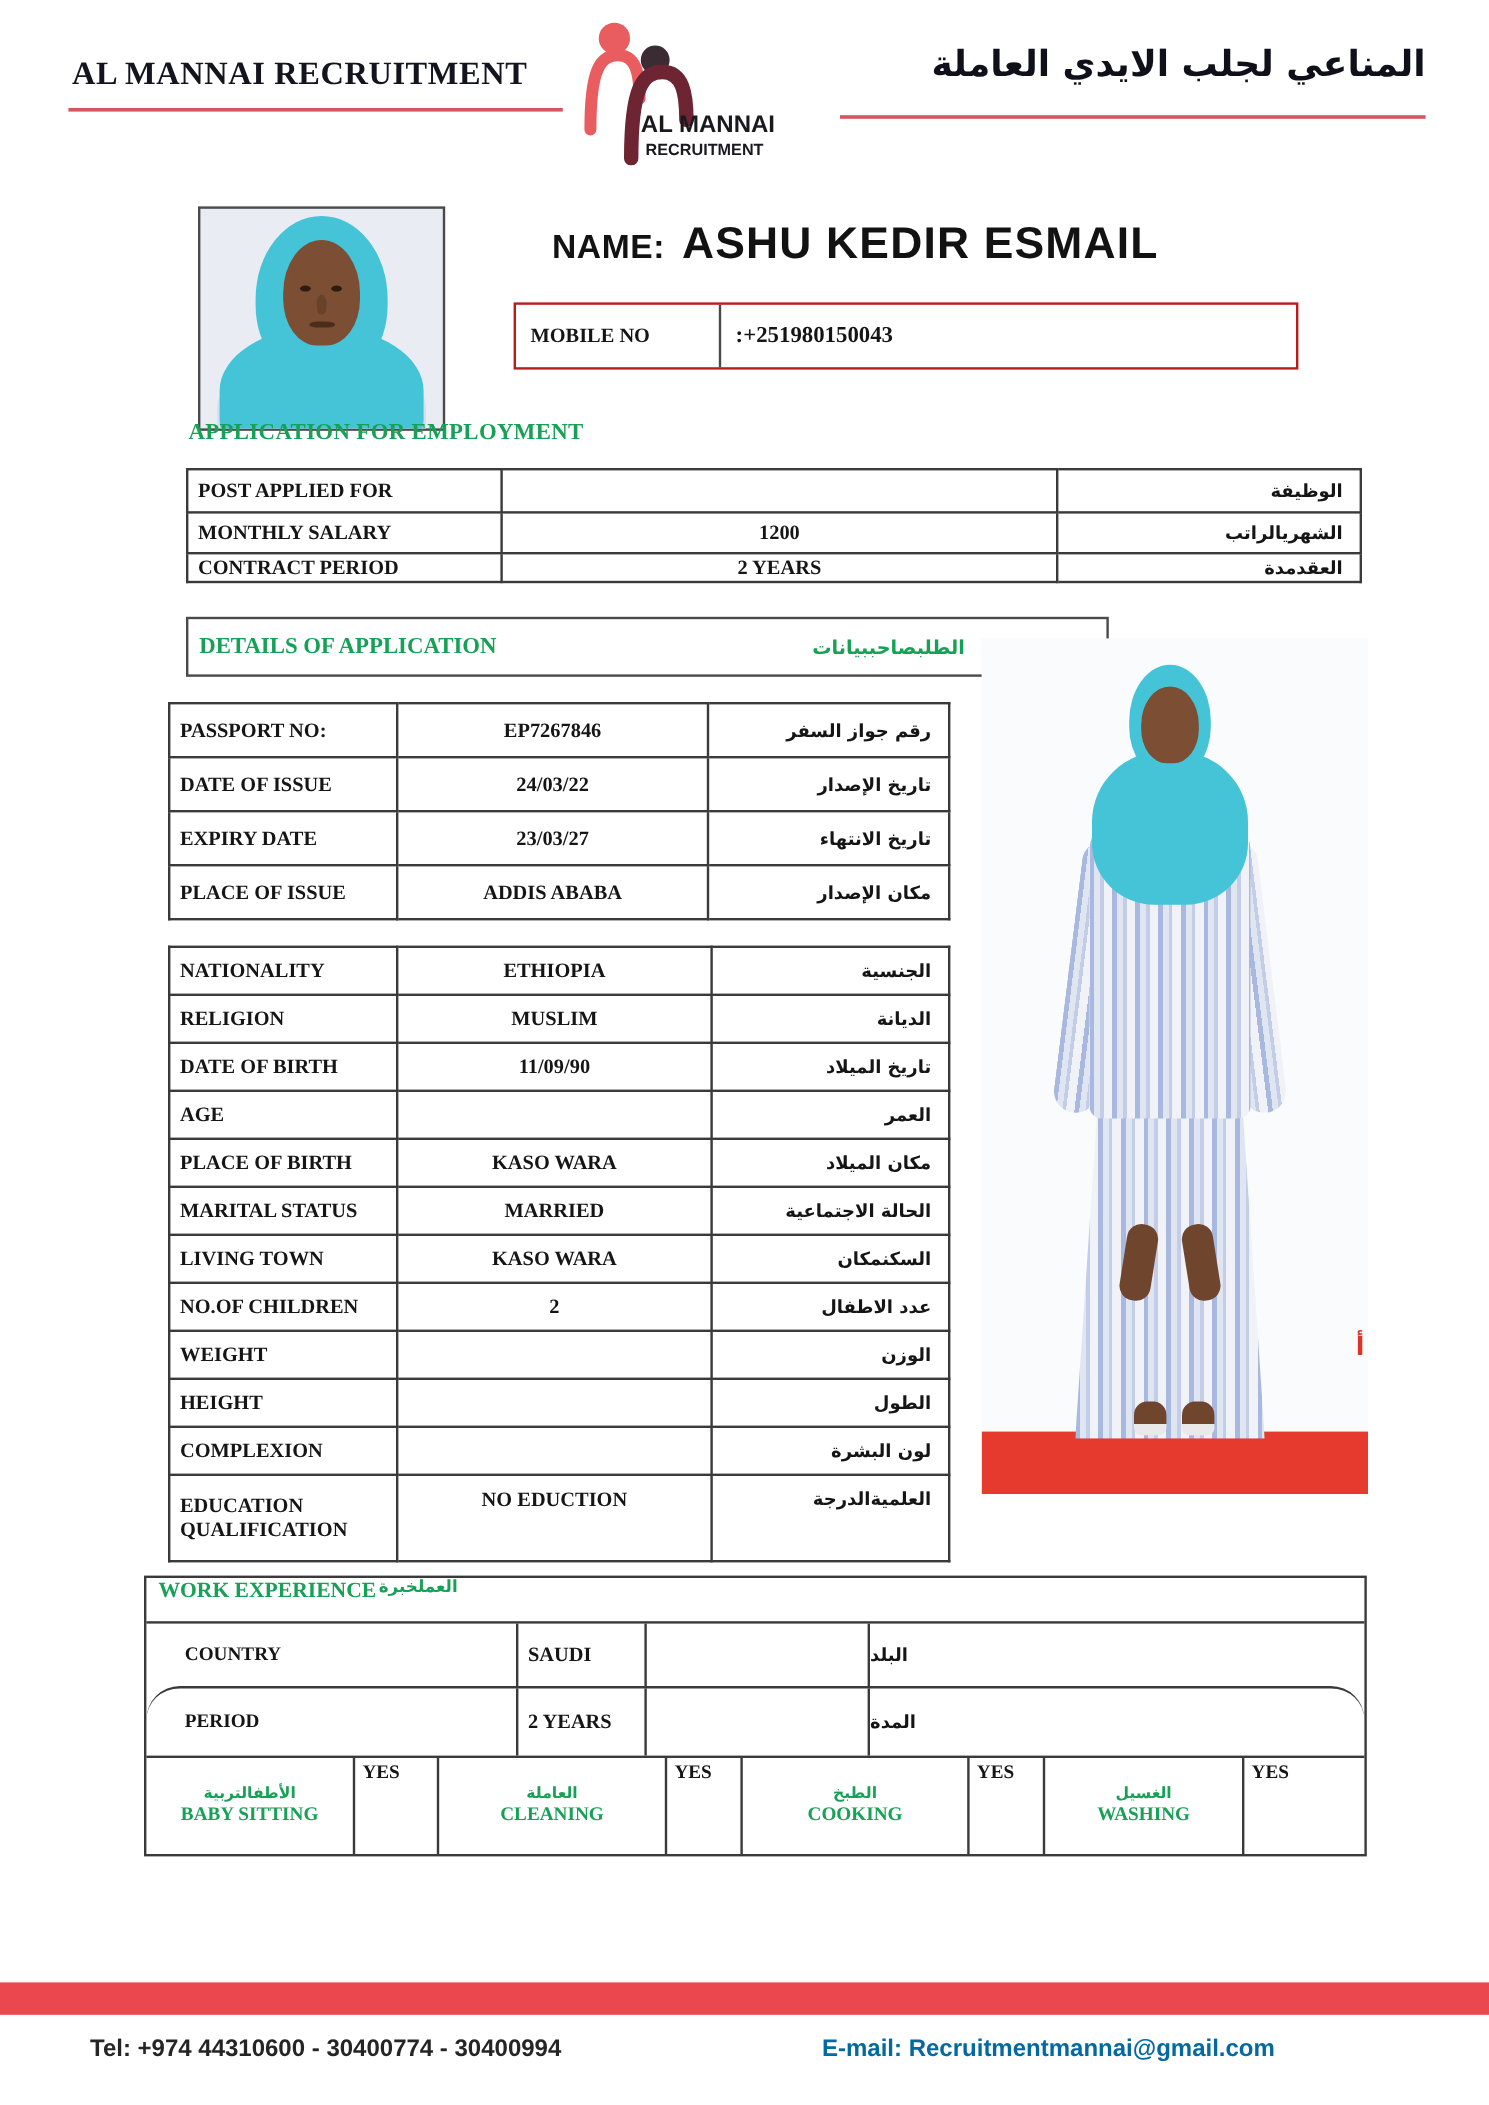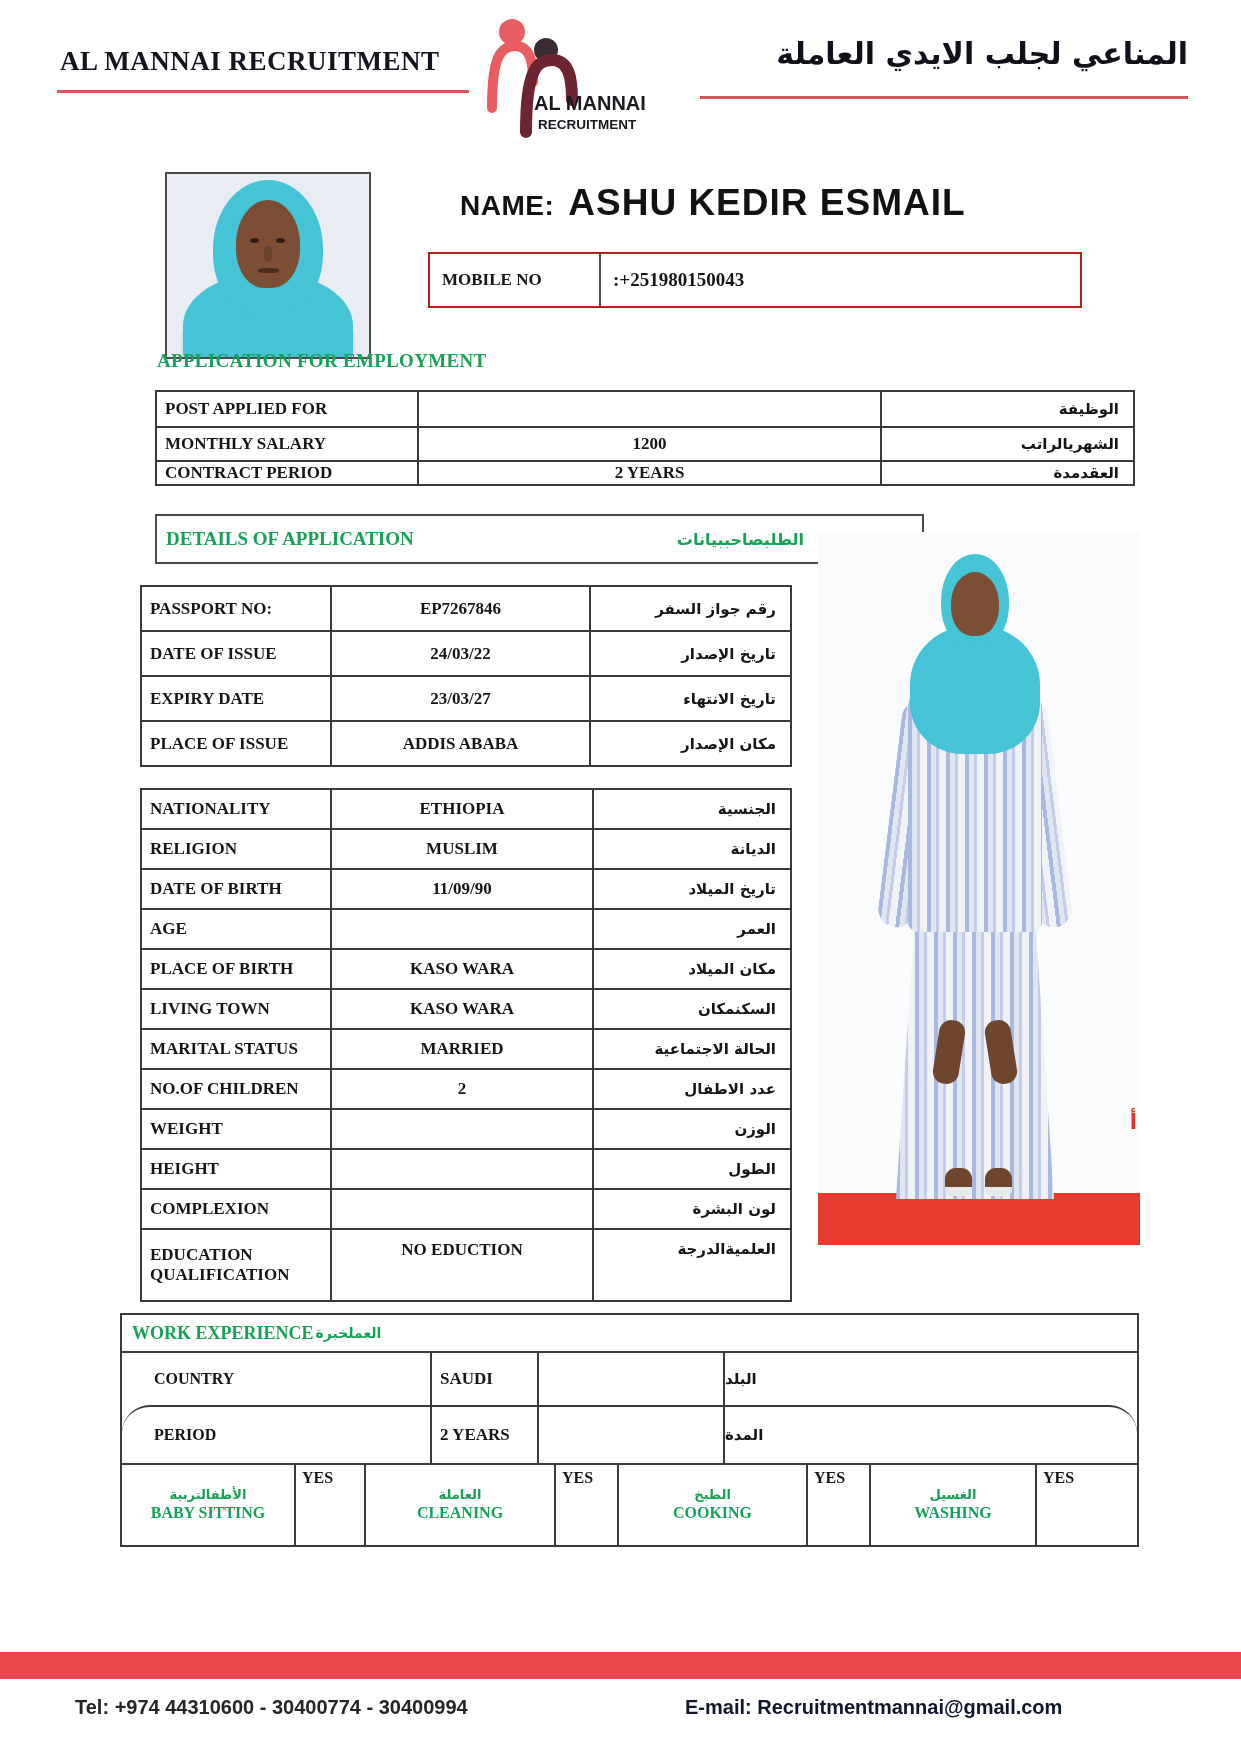--- a/index.html
+++ b/index.html
@@ -68,21 +68,21 @@
   .bp-face{left:133px;top:40px;width:48px;height:64px;background:#7c4f34;border-radius:50% 50% 44% 44%;}
   .bp-hand{width:26px;height:64px;background:#70452e;border-radius:12px;top:488px;}
   .h-l{left:118px;transform:rotate(9deg);} .h-r{left:170px;transform:rotate(-9deg);}
   .bp-foot{top:636px;width:27px;height:28px;border-radius:40% 40% 22% 22%;
            background:linear-gradient(#70452e 68%,#e9e9e9 68%);}
   .f-l{left:127px;} .f-r{left:167px;}
   .bp-mark{right:3px;top:578px;color:#e03227;font-size:21px;}
 
   
   .work{left:120px;top:1313px;width:1015px;border:2.5px solid #3a3a3a;background:#fff;}
-  .w-head{height:36px;display:flex;align-items:center;padding-left:10px;}
+  .w-head{height:36px;display:flex;padding-left:10px;}
   .w-head .en{font-size:18px;font-weight:700;}
   .w-head .arx{font-size:14px;margin-left:2px;}
   .w-row{display:grid;grid-template-columns:308px 107px 186px auto;border-top:2.5px solid #3a3a3a;}
   .w-row>div{border-left:2.5px solid #3a3a3a;display:flex;align-items:center;}
   .w-row>div:first-child{border-left:none;}
   .w-c{height:52px;} .w-p{height:56px;border-radius:28px;}
   .w-lbl{font-size:16px;font-weight:700;padding-left:8px;margin-left:24px;}
   .w-val{font-size:17px;font-weight:700;padding-left:8px;}
   .w-ar{justify-content:flex-end;padding-right:8px;font-size:15px;font-family:"DejaVu Sans",sans-serif;
         font-weight:700;direction:rtl;}
@@ -92,21 +92,21 @@
   .sk-cell{display:flex;flex-direction:column;align-items:center;justify-content:center;line-height:1.25;}
   .sk-ar{font-size:13px;}
   .sk-en{font-size:16px;font-weight:700;text-align:center;}
   .yes-cell{font-size:16px;font-weight:700;padding:4px 0 0 6px;}
   .sw0{width:172px;} .sw1{width:62px;} .sw2{width:188px;} .sw3{width:55px;}
   .sw4{width:187px;} .sw5{width:55px;} .sw6{width:164px;} .sw7{flex:1;}
 
   
   .footer-bar{left:0;top:1652px;width:1241px;height:27px;background:#ea474e;}
   .footer-tel{left:75px;top:1696px;font-family:"Liberation Sans",sans-serif;font-size:20px;font-weight:700;color:#252525;}
-  .footer-email{left:685px;top:1696px;font-family:"Liberation Sans",sans-serif;font-size:20px;font-weight:700;color:#0f172a;}
+  .footer-email{left:685px;top:1696px;font-family:"Liberation Sans",sans-serif;font-size:20px;font-weight:700;color:#0369a1;}
 </style>
 </head>
 <body>
 
 <div class="page">
 
   <div class="abs brand-en">AL MANNAI RECRUITMENT</div>
   <div class="abs rule-en"></div>
   <div class="abs brand-ar ar">المناعي لجلب الايدي العاملة</div>
   <div class="abs rule-ar"></div>
@@ -231,28 +231,28 @@
       <td class="lbl">AGE</td>
       <td class="val"></td>
       <td class="arc">العمر</td>
     </tr>
     <tr style="height:40px">
       <td class="lbl">PLACE OF BIRTH</td>
       <td class="val">KASO WARA</td>
       <td class="arc">مكان الميلاد</td>
     </tr>
     <tr style="height:40px">
+      <td class="lbl">MARITAL STATUS</td>
+      <td class="val">MARRIED</td>
+      <td class="arc">الحالة الاجتماعية</td>
+    </tr>
+    <tr style="height:40px">
       <td class="lbl">LIVING TOWN</td>
       <td class="val">KASO WARA</td>
       <td class="arc">السكنمكان</td>
-    </tr>
-    <tr style="height:40px">
-      <td class="lbl">MARITAL STATUS</td>
-      <td class="val">MARRIED</td>
-      <td class="arc">الحالة الاجتماعية</td>
     </tr>
     <tr style="height:40px">
       <td class="lbl">NO.OF CHILDREN</td>
       <td class="val">2</td>
       <td class="arc">عدد الاطفال</td>
     </tr>
     <tr style="height:40px">
       <td class="lbl">WEIGHT</td>
       <td class="val"></td>
       <td class="arc">الوزن</td>

